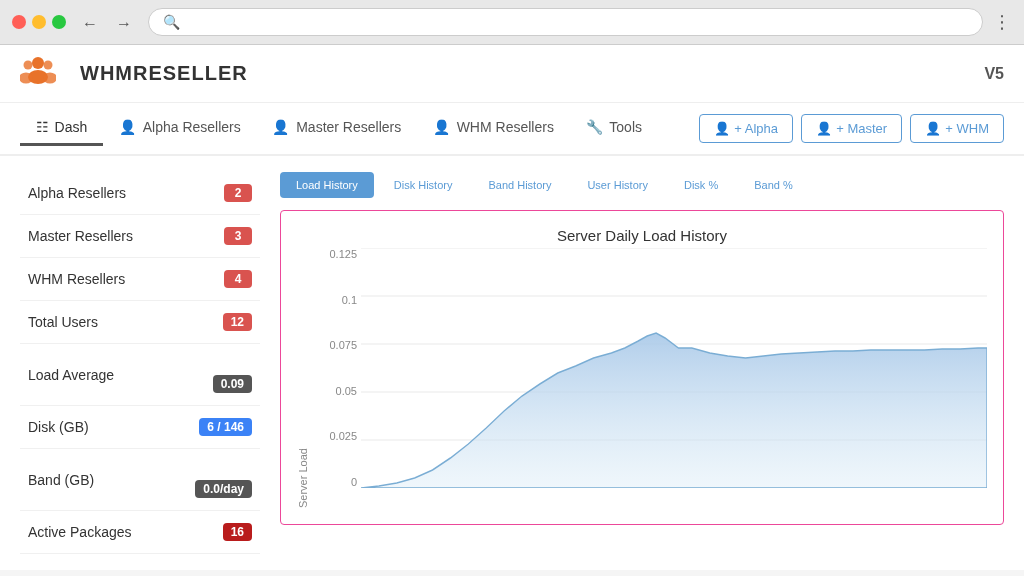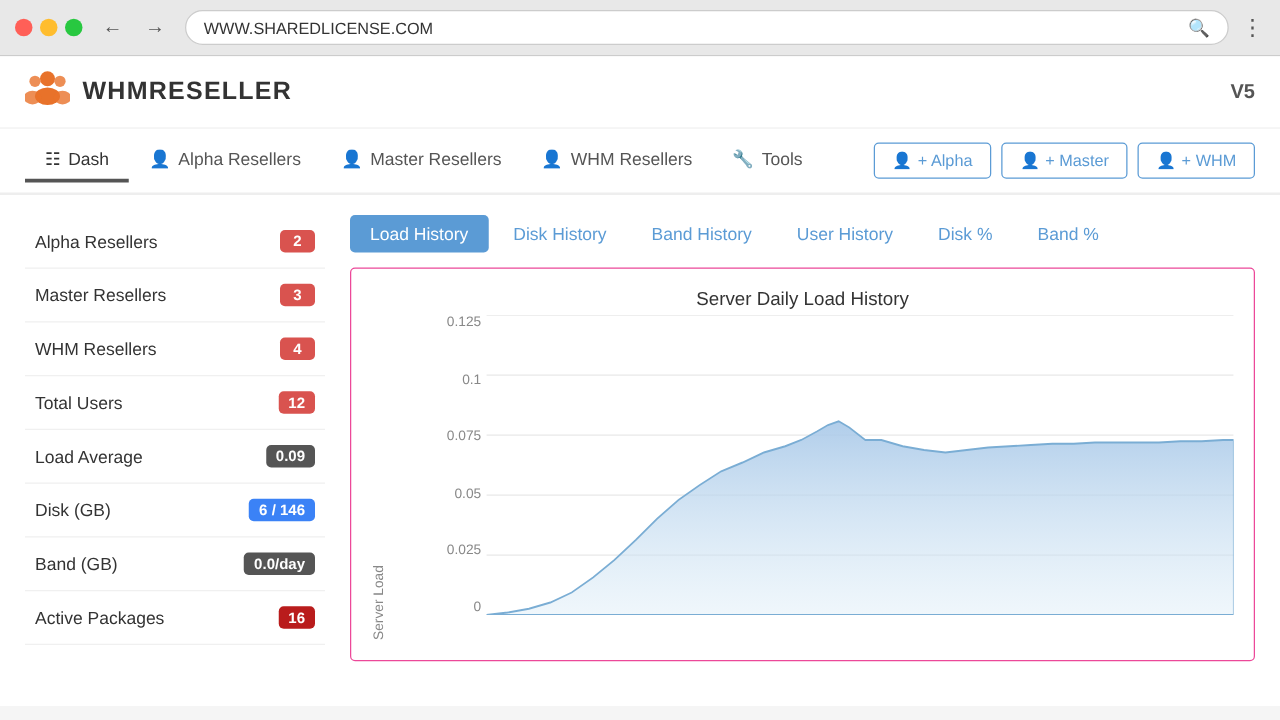--- a/index.html
+++ b/index.html
@@ -16,21 +16,21 @@
     .nav-btn { background: none; border: none; cursor: pointer; font-size: 16px; color: #555; padding: 2px 6px; }
     .address-bar { flex: 1; background: white; border: 1px solid #ccc; border-radius: 20px; padding: 5px 14px; font-size: 13px; color: #333; display: flex; align-items: center; justify-content: space-between; }
     .search-icon-browser { color: #888; font-size: 14px; }
     .browser-menu { color: #555; font-size: 18px; letter-spacing: 1px; cursor: pointer; }
 
     
     .app { background: white; min-height: 520px; }
 
     
     .app-header { display: flex; align-items: center; justify-content: space-between; padding: 10px 20px; border-bottom: 1px solid #eee; }
-    .logo { display: flex; align-items: center; gap: 10px; justify-content: space-between; }
+    .logo { display: flex; align-items: center; gap: 24px; justify-content: space-between; }
     .logo-icon { color: #e8722a; font-size: 28px; }
     .logo-text { font-weight: 700; font-size: 20px; color: #333; letter-spacing: 1px; text-transform: uppercase; }
     .version-badge { font-weight: 700; font-size: 16px; color: #555; }
 
     
     .nav-bar { display: flex; align-items: center; justify-content: space-between; padding: 8px 20px; border-bottom: 2px solid #eee; background: white; }
     .nav-tabs { display: flex; gap: 0; }
     .nav-tab { padding: 8px 16px; cursor: pointer; color: #555; font-size: 14px; display: flex; align-items: center; gap: 6px; border-bottom: 3px solid transparent; text-decoration: none; }
     .nav-tab.active { color: #333; border-bottom: 3px solid #555; font-weight: 500; }
     .nav-actions { display: flex; gap: 8px; }
@@ -38,33 +38,33 @@
 
     
     .main-content { display: flex; padding: 16px 20px; gap: 20px; background: white; min-height: 400px; }
 
     
     .sidebar { width: 240px; flex-shrink: 0; }
     .sidebar-item { display: flex; align-items: center; justify-content: space-between; padding: 12px 8px; border-bottom: 1px solid #f0f0f0; cursor: pointer; }
     .sidebar-label { color: #333; font-size: 14px; }
     .badge { border-radius: 4px; padding: 2px 8px; font-size: 12px; font-weight: 600; color: white; min-width: 28px; text-align: center; display: inline-block; }
     .badge-red { background: #d9534f; }
-    .badge-gray { background: #555; }
+    .badge-gray { background: #555; margin-top: 19px; }
 
     
     .chart-area { flex: 1; }
     .chart-tabs { display: flex; gap: 4px; margin-bottom: 12px; flex-wrap: wrap; }
-    .chart-tab { padding: 7px 16px; border-radius: 4px; cursor: pointer; font-size: 14px; border: none; background: none; color: #5b9bd5; }
+    .chart-tab { padding: 7px 16px; border-radius: 4px; cursor: pointer; font-size: 11px; border: none; background: none; color: #5b9bd5; }
     .chart-tab.active { background: #5b9bd5; color: white; }
 
     .chart-container { border: 1px solid #ec4899; border-radius: 4px; padding: 16px; }
     .chart-title { text-align: center; font-size: 15px; font-weight: 500; color: #333; margin-bottom: 4px; }
     .chart-subtitle { text-align: center; font-size: 12px; color: #888; margin-bottom: 16px; }
 
-    .chart-wrapper { position: relative; height: 260px; display: flex; gap: 28px; }
+    .chart-wrapper { position: relative; height: 260px; display: flex; }
     .y-axis-label { writing-mode: vertical-rl; transform: rotate(180deg); font-size: 11px; color: #888; margin-right: 8px; display: flex; align-items: center; white-space: nowrap; }
     .chart-inner { flex: 1; position: relative; }
 
     .y-axis-ticks { position: absolute; left: 0; top: 0; bottom: 20px; display: flex; flex-direction: column; justify-content: space-between; width: 40px; }
     .y-tick { font-size: 11px; color: #888; text-align: right; }
 
     .chart-plot { position: absolute; left: 44px; right: 0; top: 0; bottom: 20px; overflow: hidden; }
 
     svg.chart-svg { width: 100%; height: 100%; }
   </style>
@@ -75,21 +75,20 @@
   <div class="browser-dots">
     <div class="dot dot-red"></div>
     <div class="dot dot-yellow"></div>
     <div class="dot dot-green"></div>
   </div>
   <div class="browser-nav">
     <button class="nav-btn">←</button>
     <button class="nav-btn">→</button>
   </div>
   <div class="address-bar">
-    <span>WWW.SHAREDLICENSE.COM</span>
     <span class="search-icon-browser">🔍</span>
   </div>
   <span class="browser-menu">⋮</span>
 </div>
 
 <div class="app">
 
   <div class="app-header">
     <div class="logo">
       <span class="logo-icon">

